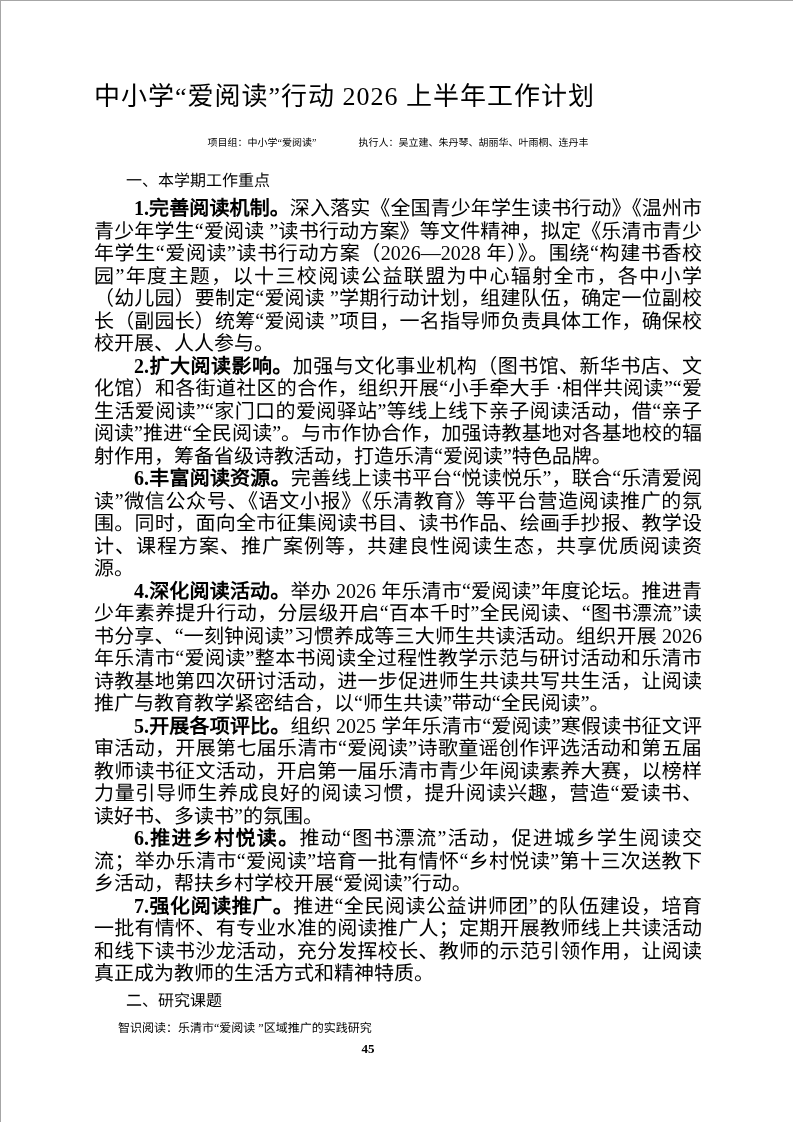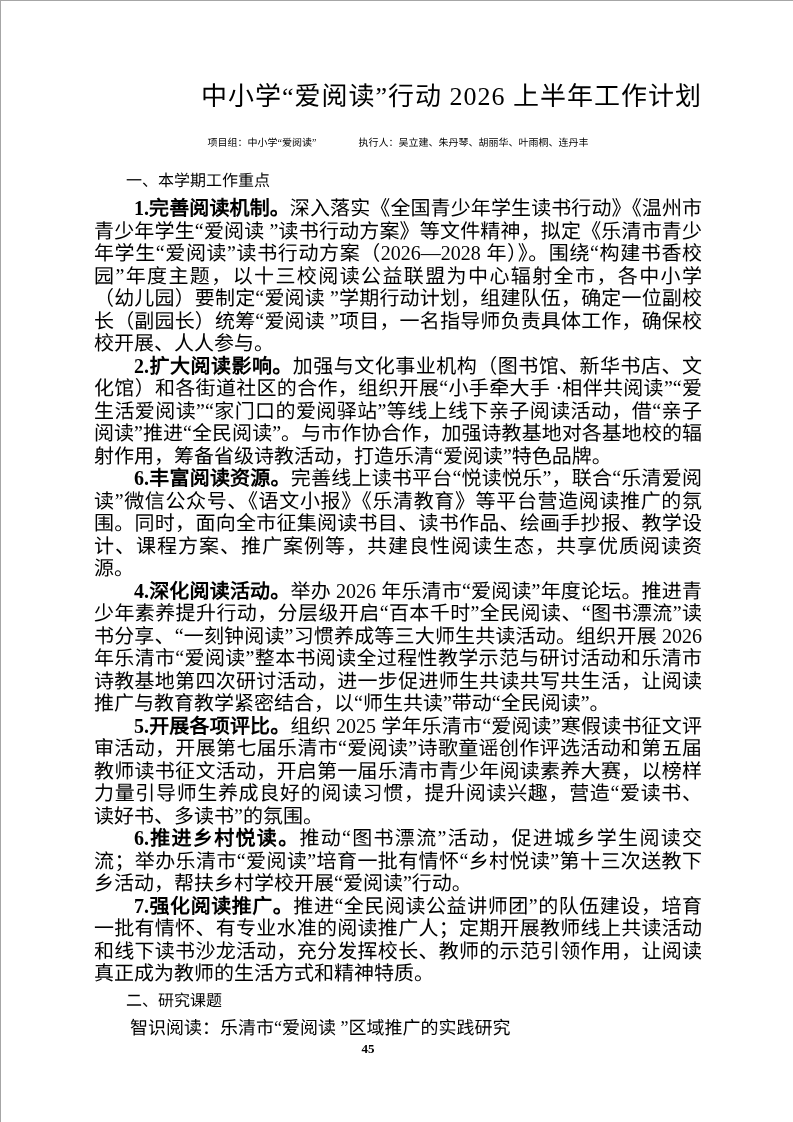--- a/index.html
+++ b/index.html
@@ -24,21 +24,21 @@
     border-left: 1px solid #a6a6a6;
     position: relative;
   }
   .content {
     position: absolute;
     top: 78px;
     left: 93px;
     width: 608px;
   }
   .doc-title {
-    text-align: right;
+    text-align: left;
     font-size: 26px;
     line-height: 36px;
     font-weight: 400;
     letter-spacing: 1px;
     margin: 0 0 16px 0;
     white-space: nowrap;
   }
   .meta-line {
     text-align: center;
     font-size: 10px;
@@ -58,21 +58,21 @@
   .para {
     font-size: 20px;
     line-height: 22.5px;
     text-align: justify;
     text-justify: inter-character;
     text-indent: 2em;
     margin: 0;
   }
   .para .lead { font-weight: 700; }
   .research-line {
-    font-size: 18px;
+    font-size: 12px;
     line-height: 22.5px;
     text-indent: 2em;
     margin: 0;
   }
   .page-number {
     position: absolute;
     top: 1040px;
     left: 0;
     width: 734px;
     text-align: center;

